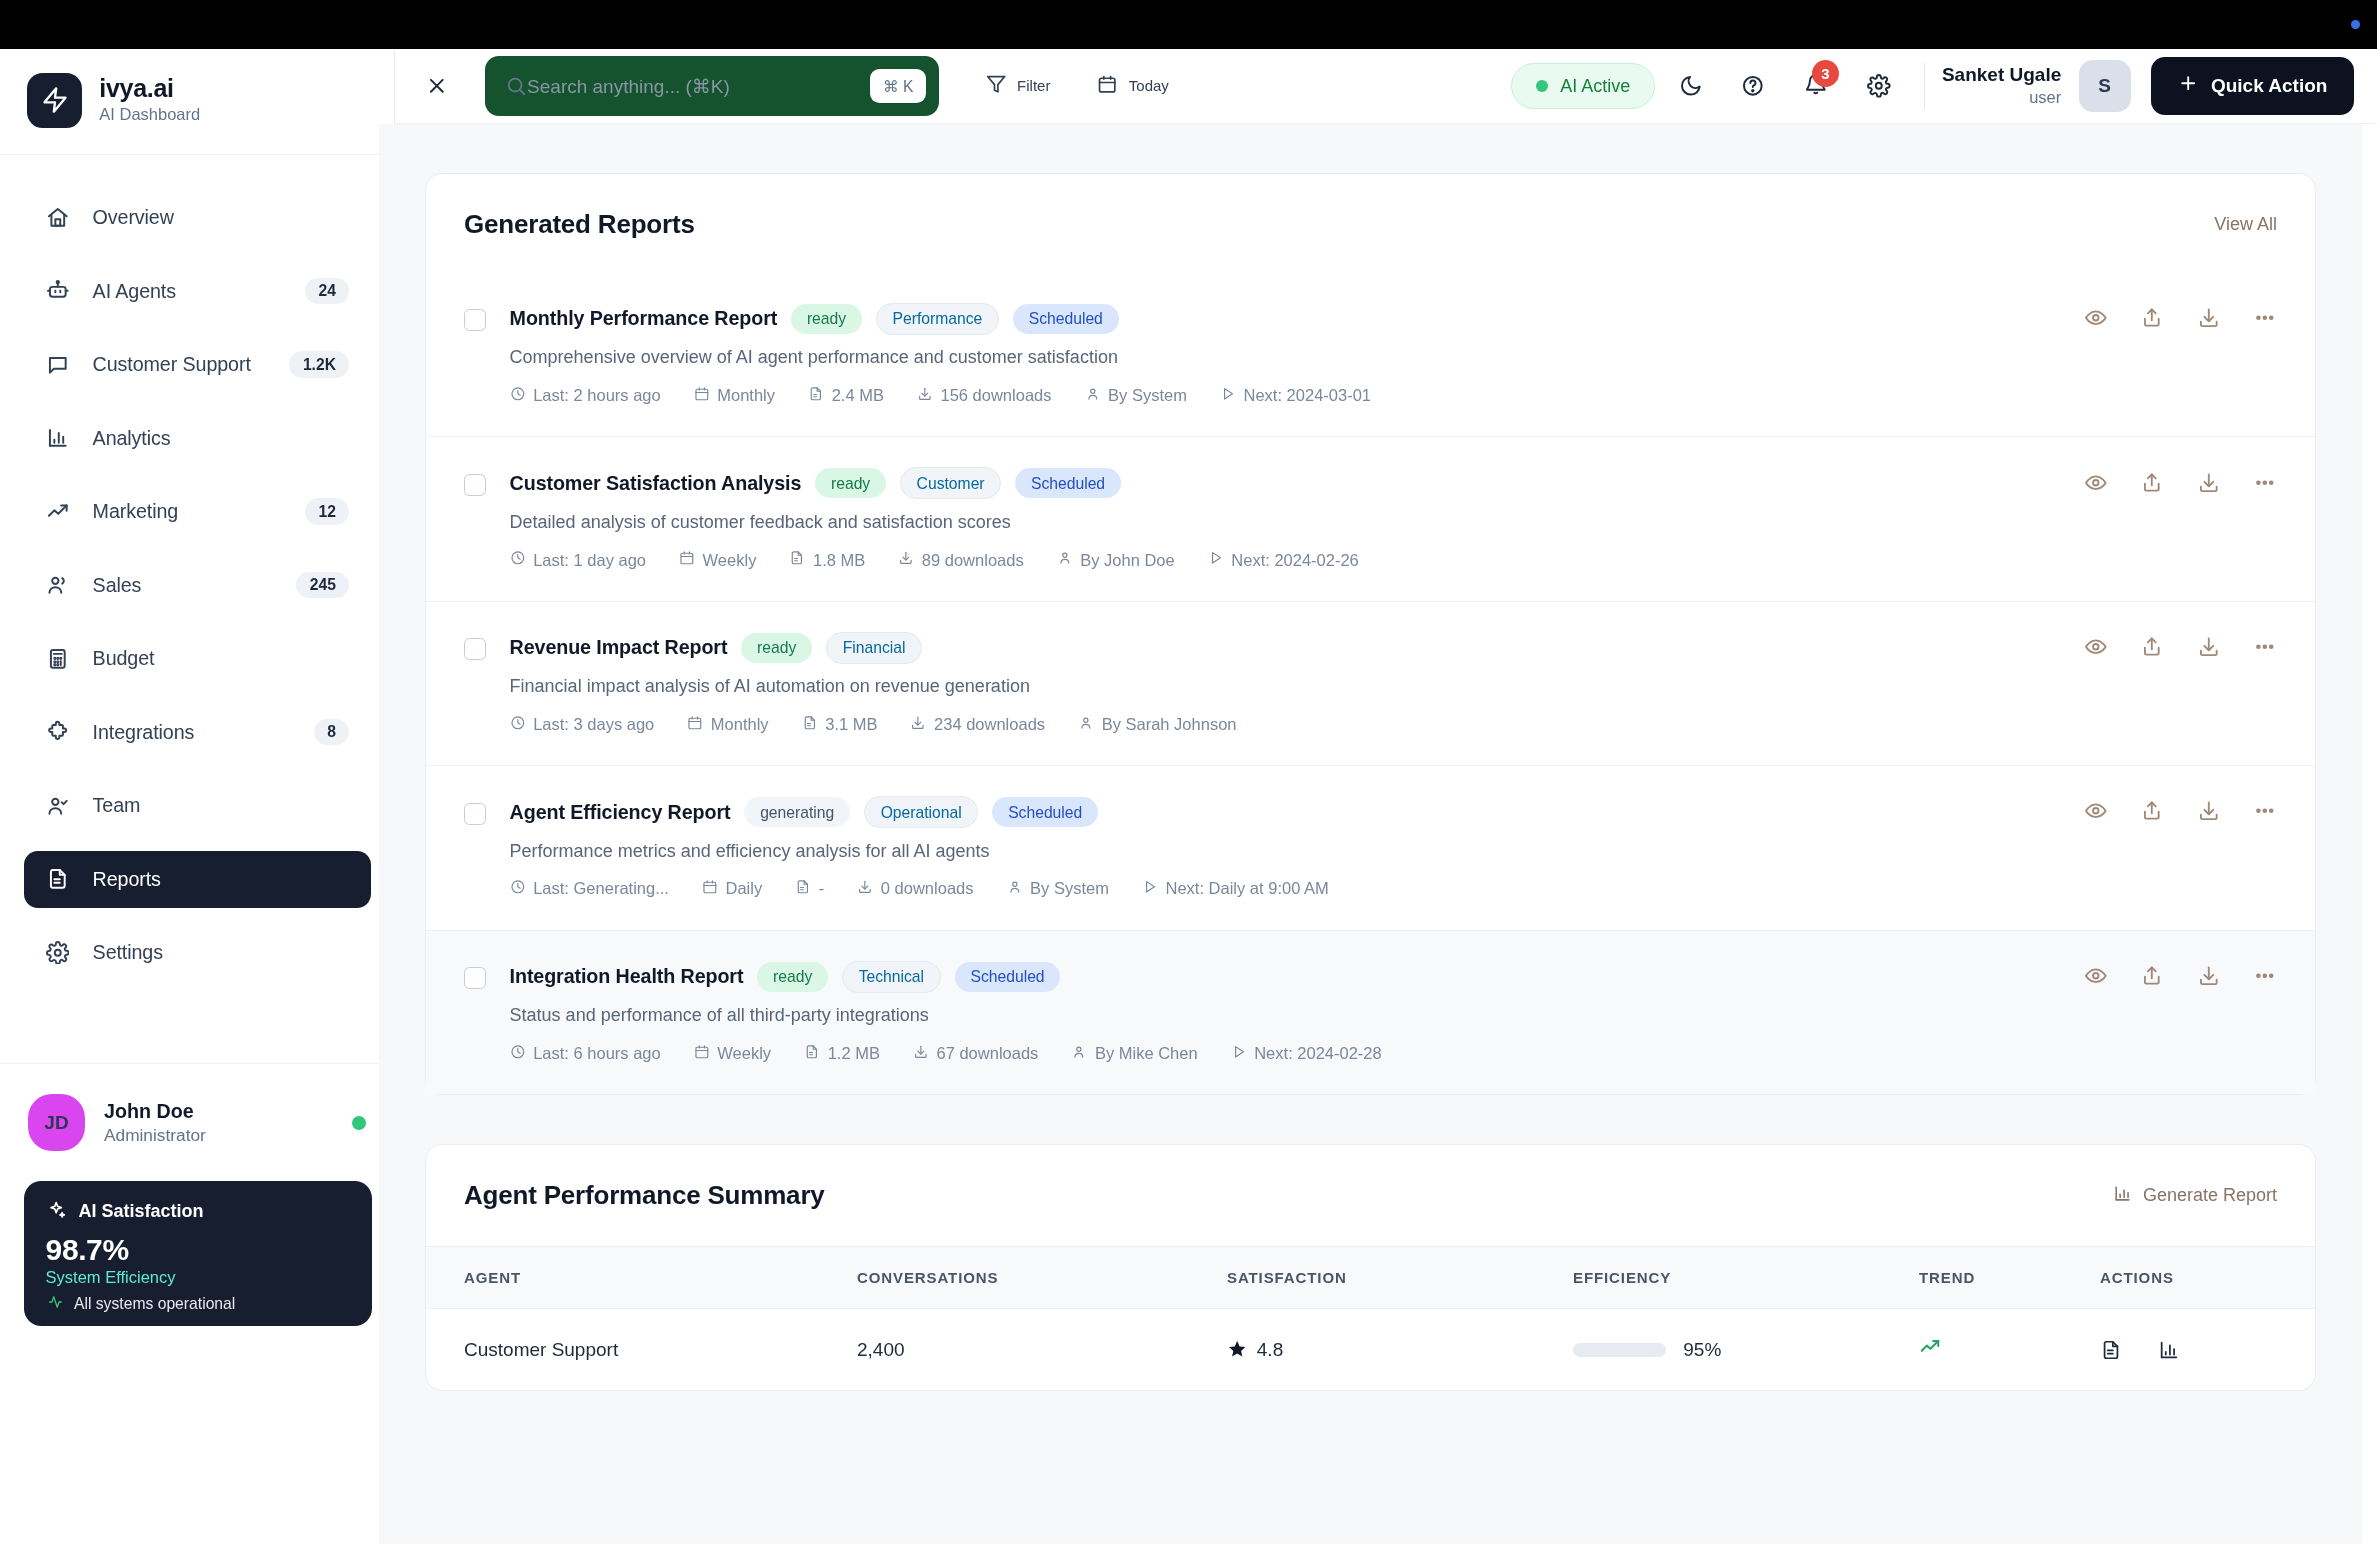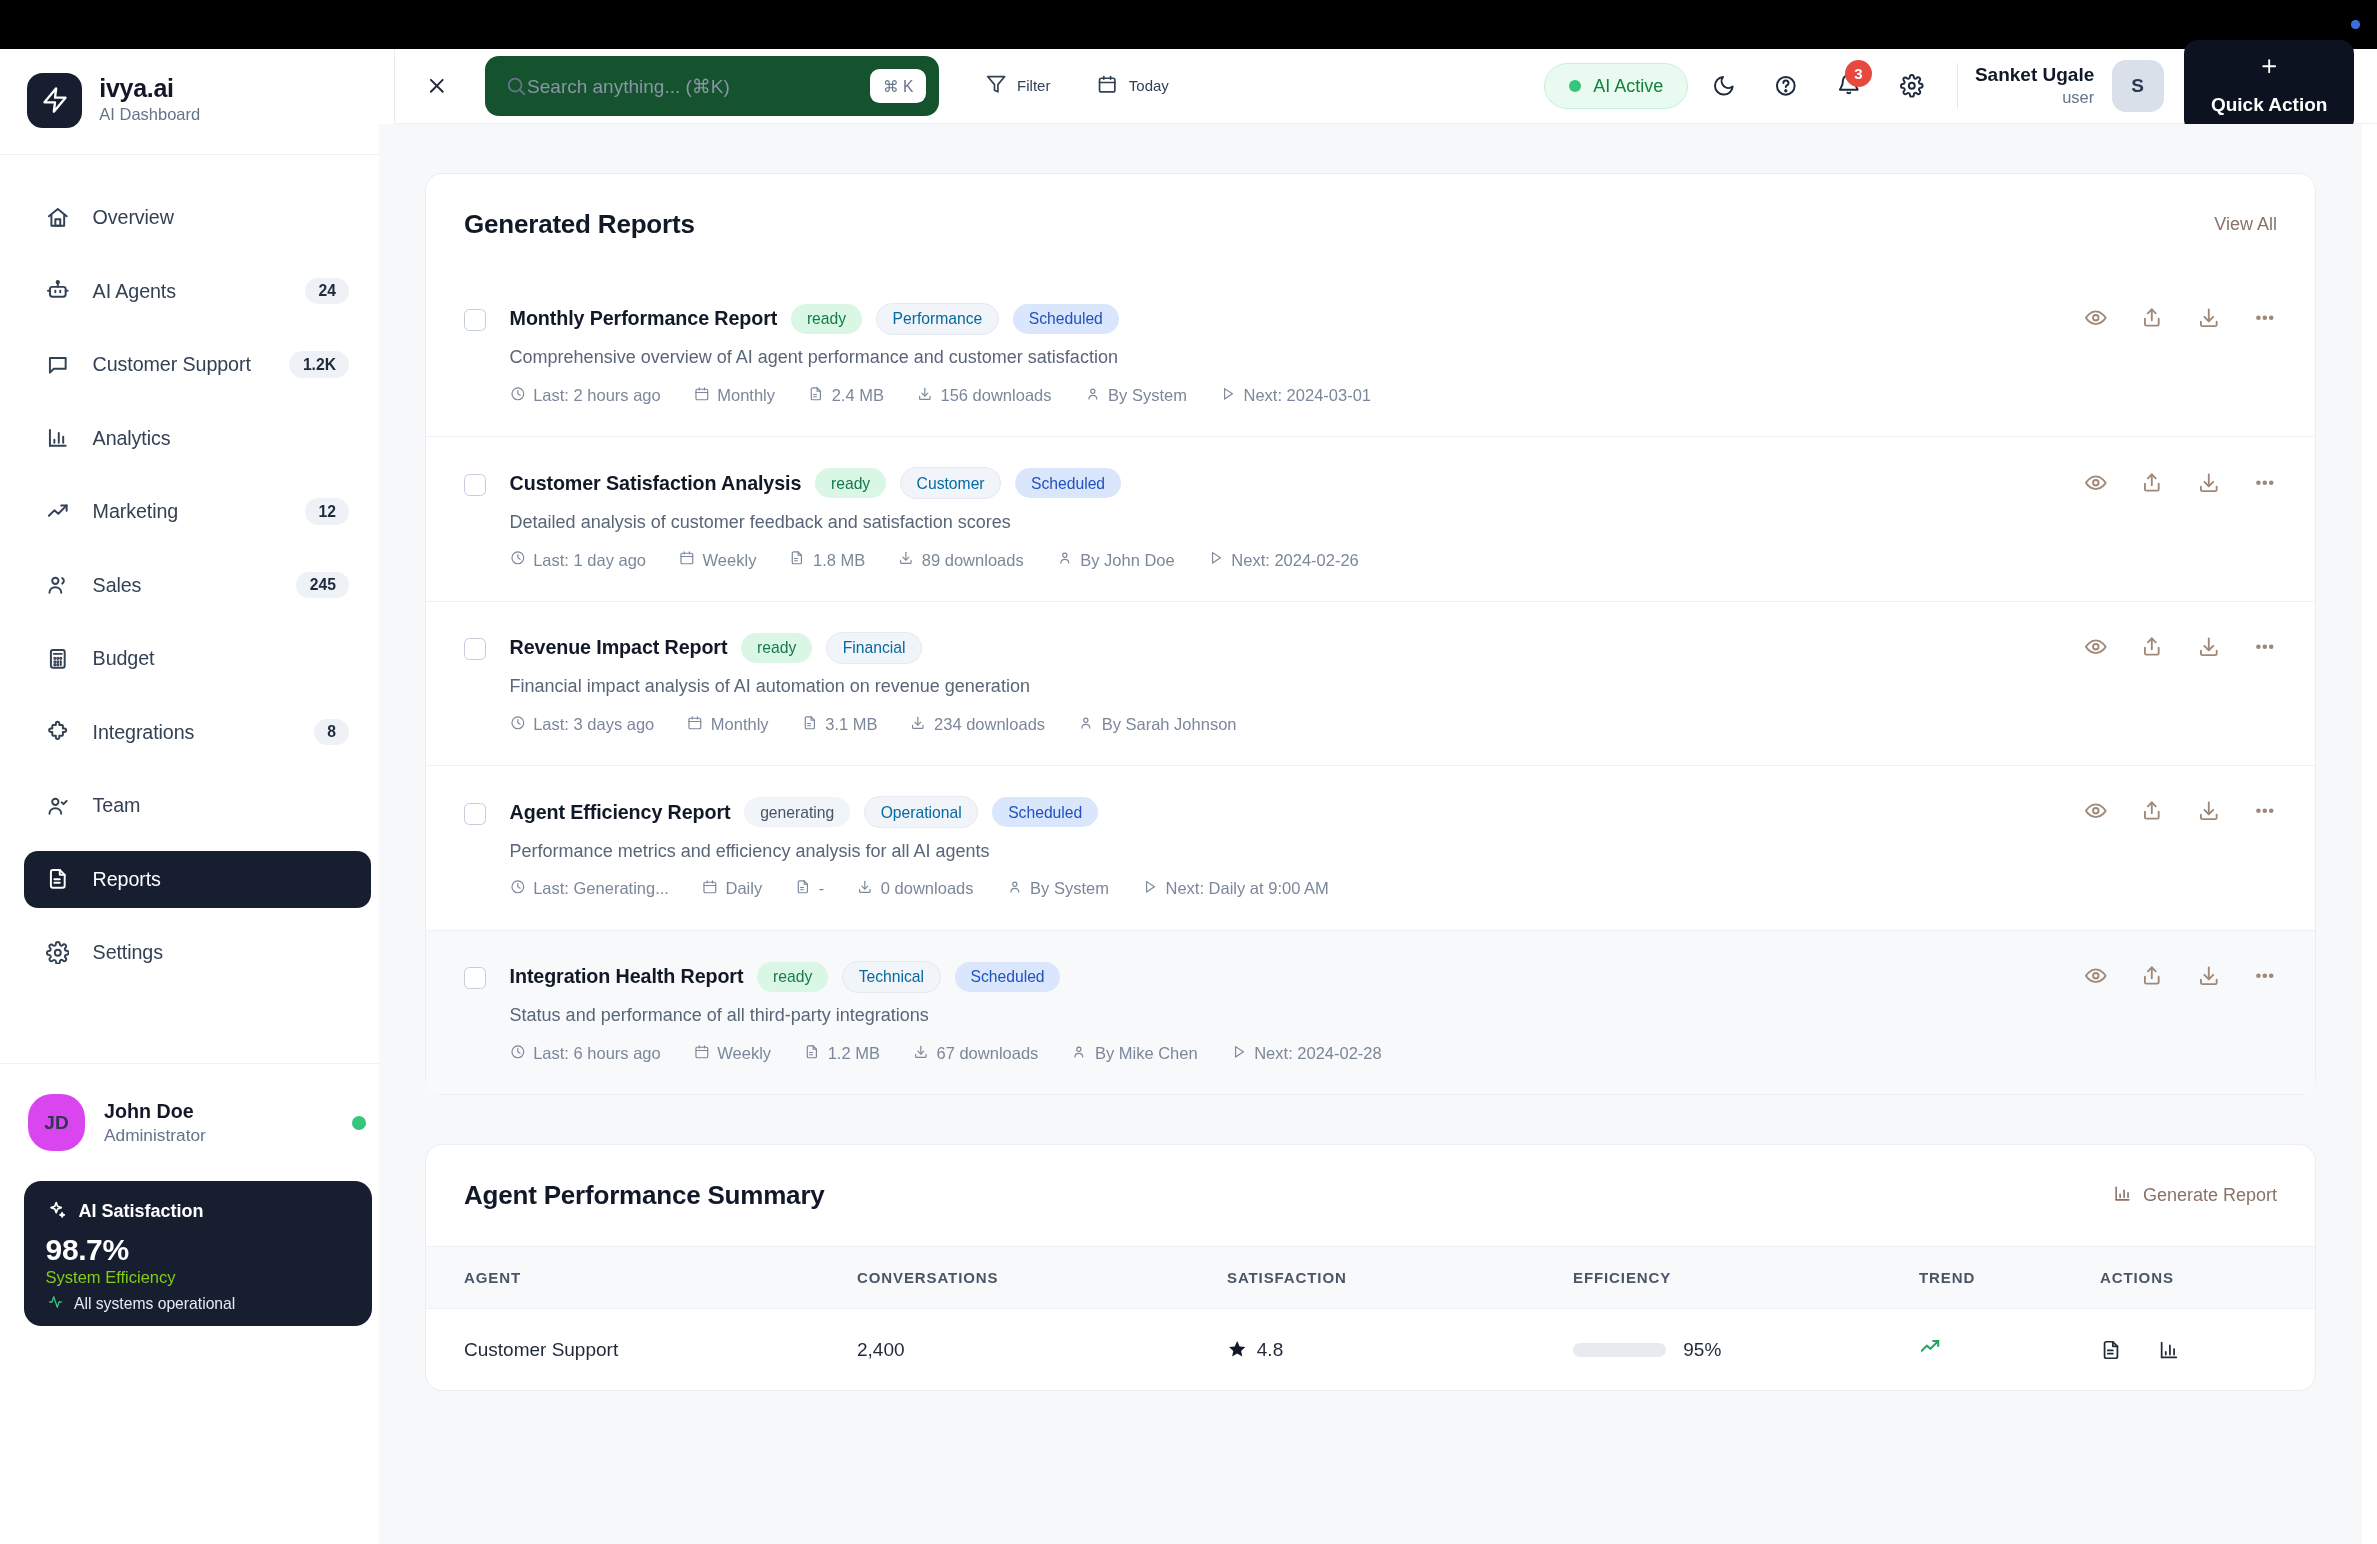--- a/index.html
+++ b/index.html
@@ -56,21 +56,21 @@
   .profile-role { font-size:17.3px; color:#64748b; line-height:1.3; }
   .profile-status { width:14px; height:14px; border-radius:50%; background:#34c77b; flex:0 0 auto; }
 
   .perf-card {
     position:absolute; left:23.6px; top:1132px; width:348px; height:145px;
     background:#161e2f; border-radius:17.3px; padding:19px 22px; color:#ffffff;
   }
   .perf-head { display:flex; align-items:center; gap:12.6px; }
   .perf-head .ptitle { font-size:18px; font-weight:bold; }
   .perf-value { font-size:30px; font-weight:bold; margin-top:9.4px; letter-spacing:-0.4px; }
-  .perf-sub { font-size:16.5px; color:#84cc16; margin-top:1.6px; }
+  .perf-sub { font-size:16.5px; color:#5eead4; margin-top:1.6px; }
   .perf-status { display:flex; align-items:center; gap:9.4px; margin-top:7.9px; font-size:15.7px; color:#e6ebf2; }
 
   
   .header {
     position:absolute; left:395px; top:49px; width:1983px; height:75px;
     background:#ffffff; border-bottom:0.8px solid #eef1f5;
     display:flex; align-items:center; padding:0 23.6px 0 15.7px; gap:0;
   }
   .icon-btn { display:flex; align-items:center; justify-content:center; cursor:pointer; color:#1e293b; }
   .close-btn { width:52px; height:52px; }
@@ -101,21 +101,21 @@
   .user-block { text-align:right; margin-right:17.3px; cursor:pointer; }
   .user-name { font-size:19px; font-weight:bold; color:#111827; line-height:1.2; }
   .user-role { font-size:16.5px; color:#64748b; line-height:1.3; }
   .avatar-pill {
     width:52px; height:52px; border-radius:14px; background:#d9e0ea; color:#2b3850;
     display:flex; align-items:center; justify-content:center; font-size:19px; font-weight:bold; cursor:pointer;
   }
   .quick-action {
     display:flex; align-items:center; gap:12.6px; background:#0d1220; color:#ffffff;
     border-radius:14px; padding:16.5px 27px; font-size:19px; font-weight:bold;
-    margin-left:20.4px; cursor:pointer;flex-direction:column;
+    margin-left:20.4px; cursor:pointer;
   }
 
   
   .main { position:absolute; left:379px; top:124px; width:1983px; height:1420px; background:#f6f8fa; overflow:hidden; }
   .card {
     background:#ffffff; border:0.8px solid #e9edf2; border-radius:17.3px;
     margin:49px 46px 0 46px;
   }
   .card-head { display:flex; align-items:center; padding:35px 38px 0 38px; }
   .card-title { font-size:26px; font-weight:bold; color:#111827; letter-spacing:-0.2px; }

